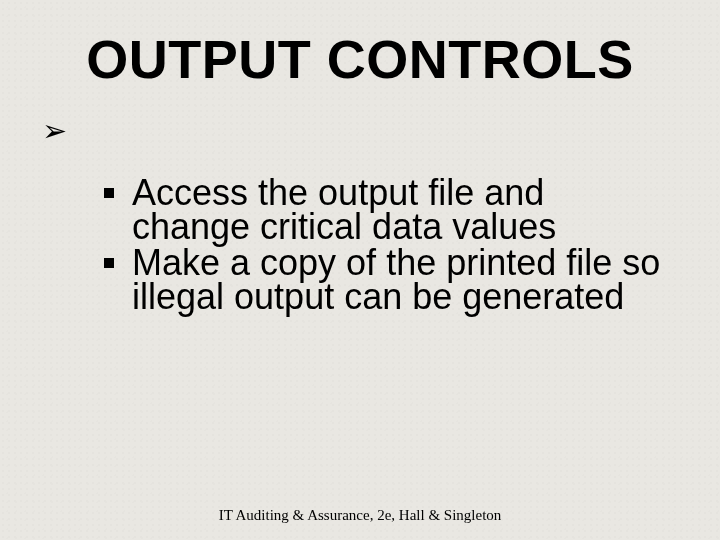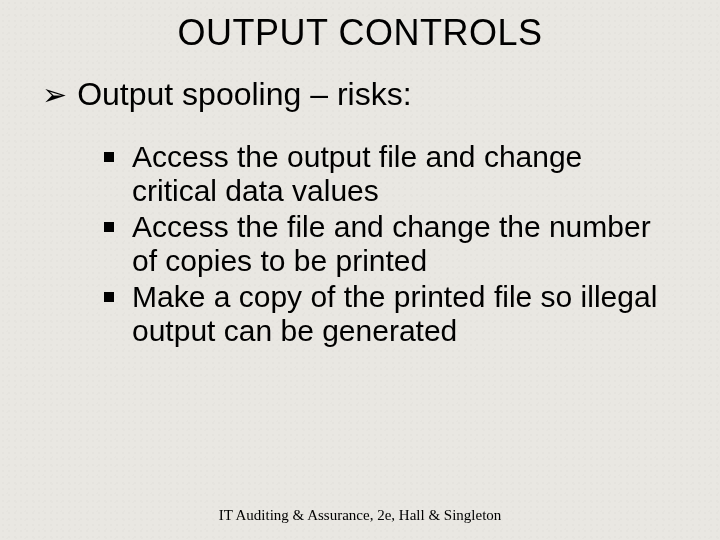--- a/index.html
+++ b/index.html
@@ -22,23 +22,23 @@
   }
   .slide {
     box-sizing: border-box;
     width: 720px;
     height: 540px;
     padding: 12px 40px 0 40px;
     position: relative;
   }
   .title {
     text-align: center;
-    font-size: 36px;
-    font-weight: normal;
-    margin: 0 0 22px 0;
+    font-size: 54px;
+    font-weight: bold;
+    margin: 16px 0 22px 0;
     letter-spacing: 0.5px;
   }
   .main-bullet {
     display: flex;
     align-items: flex-start;
     font-size: 32px;
     margin-left: 2px;
     margin-bottom: 26px;
   }
   .main-bullet .arrow {
@@ -46,21 +46,21 @@
     line-height: 38px;
     margin-right: 10px;
   }
   .sub-list {
     margin-left: 64px;
     margin-right: 10px;
   }
   .sub-item {
     display: flex;
     align-items: flex-start;
-    font-size: 30px;
+    font-size: 36px;
     line-height: 34px;
     margin-bottom: 2px;
   }
   .sub-item .square {
     width: 10px;
     height: 10px;
     background: #000;
     flex: 0 0 10px;
     margin-top: 12px;
     margin-right: 18px;
@@ -80,31 +80,26 @@
 </style>
 </head>
 <body>
 
 <div class="slide">
 
   <h1 class="title">OUTPUT CONTROLS</h1>
 
   <div class="main-bullet">
     <span class="arrow">➢</span>
-    <span>Output spooling – risks:</span>
   </div>
 
   <div class="sub-list">
     <div class="sub-item">
       <span class="square"></span>
       <span class="text">Access the output file and change critical data values</span>
-    </div>
-    <div class="sub-item">
-      <span class="square"></span>
-      <span class="text">Access the file and change the number of copies to be printed</span>
     </div>
     <div class="sub-item">
       <span class="square"></span>
       <span class="text">Make a copy of the printed file so illegal output can be generated</span>
     </div>
   </div>
 
   <div class="footer">IT Auditing &amp; Assurance, 2e, Hall &amp; Singleton</div>
 
 </div>

